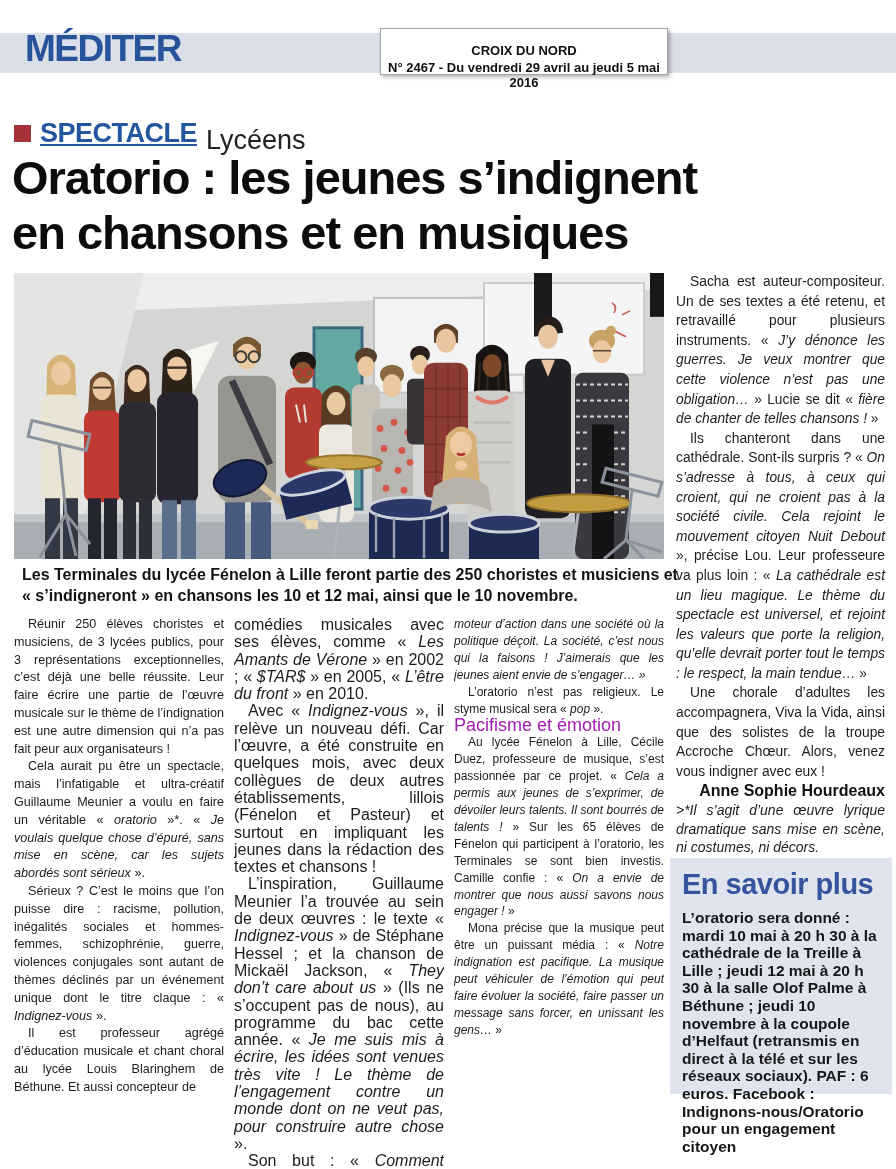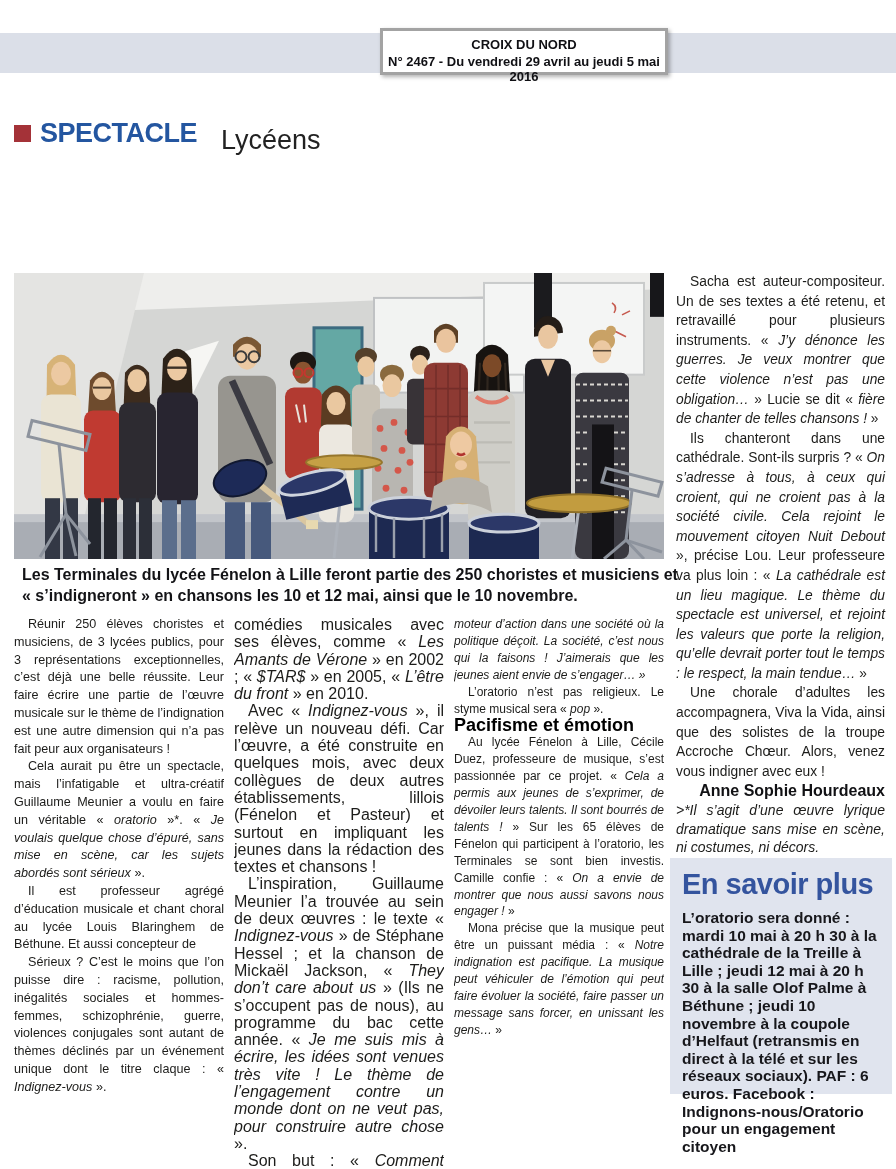--- a/index.html
+++ b/index.html
@@ -3,75 +3,80 @@
 <meta charset="utf-8">
 <style>
   html,body{margin:0;padding:0;background:#ffffff;}
   .page{position:relative;width:896px;height:1169px;background:#fff;overflow:hidden;
         font-family:"Liberation Sans",sans-serif;color:#1d1d1b;}
   
   .masthead-bar{position:absolute;left:0;top:33px;width:896px;height:40px;background:#dbdfe8;}
   .masthead-title{position:absolute;left:25px;top:28px;font-size:37px;font-weight:bold;
         color:#27539a;letter-spacing:-1.5px;}
   .issue-box{position:absolute;left:380px;top:28px;width:288px;height:47px;background:#fff;
-        border:3px solid #a3a3a3;box-shadow:2px 2px 4px rgba(0,0,0,.30);text-align:center;
-        box-sizing:border-box;padding-top:6px;}
+        border:1px solid #a3a3a3;box-shadow:2px 2px 4px rgba(0,0,0,.30);text-align:center;
+        box-sizing:border-box;padding-top:14px;}
   .issue-paper{font-size:13px;font-weight:bold;color:#101014;}
   .issue-number{font-size:13px;font-weight:bold;color:#101014;margin-top:2px;}
   
   .kicker{position:absolute;left:14px;top:118px;height:30px;display:flex;align-items:center;}
   .kicker-square{display:inline-block;width:17px;height:17px;background:#a43238;margin-right:9px;}
-  .kicker-category{font-size:27px;font-weight:bold;color:#2456a0;margin-right:24px;letter-spacing:-0.5px;}
+  .kicker-category{font-size:27px;font-weight:bold;color:#2456a0;margin-right:9px;letter-spacing:-0.5px;text-decoration:underline;}
   .kicker-sub{font-size:27px;font-weight:400;color:#222;margin-top:14px;}
   
   .headline{position:absolute;left:12px;top:150px;width:860px;font-size:47px;line-height:55px;
         font-weight:bold;color:#0c0c0e;letter-spacing:-1px;}
   
   .photo{position:absolute;left:14px;top:273px;width:650px;height:286px;overflow:hidden;background:#cfd0ce;}
   .caption{position:absolute;left:14px;top:564px;width:656px;font-weight:bold;font-size:16px;
         line-height:21px;color:#131316;margin-left:8px;}
   
   .col{position:absolute;top:616px;width:210px;height:553px;overflow:hidden;text-align:justify;
         hyphens:auto;color:#1c1c1a;}
   .col p{margin:0;text-indent:14px;}
   .col p.cont{text-indent:0;}
   .col-1{left:14px;font-size:12.6px;line-height:17.8px;}
   .col-2{left:234px;font-size:16px;line-height:17.3px;}
   .col-3{left:454px;font-size:12.0px;line-height:16.9px;}
-  .subhead{font-weight:bold;font-size:18px;margin:11px 0 6px;text-indent:0 !important;text-align:left;color:#000000;}
+  .subhead{font-weight:normal;font-size:18px;margin:11px 0 6px;text-indent:0 !important;text-align:left;color:#a21caf;}
   
   .right-col{position:absolute;left:676px;top:272px;width:209px;text-align:justify;hyphens:auto;
         font-size:13.8px;line-height:19.6px;color:#1c1c1a;}
   .right-col p{margin:0;text-indent:14px;}
   .author{font-weight:bold;text-align:right;font-size:16px;margin-top:3px;text-indent:0 !important;color:#111114;}
   .footnote{font-style:italic;font-size:14px;line-height:18.6px;margin-top:16px;text-indent:0 !important;}
   
   .more-box{position:absolute;left:670px;top:858px;width:222px;height:236px;background:#e0e4ee;
         box-sizing:border-box;padding:8px 12px;}
   .more-title{color:#34549e;font-size:29px;font-weight:bold;letter-spacing:-0.5px;margin:2px 0 8px;}
   .more-body{font-weight:bold;font-size:15.5px;line-height:17.6px;color:#17171b;}
   i{font-style:italic;}
 </style>
 </head>
 <body>
 
 <div class="page">
 
   <div class="masthead-bar"></div>
+  <div class="masthead-title">MÉDITER</div>
   <div class="issue-box">
     <div class="issue-paper">CROIX DU NORD</div>
     <div class="issue-number">N° 2467 - Du vendredi 29 avril au jeudi 5 mai 2016</div>
   </div>
 
   <div class="kicker">
     <span class="kicker-square"></span>
     <span class="kicker-category">SPECTACLE</span>
     <span class="kicker-sub">Lycéens</span>
   </div>
 
+  <div class="headline">
+    <div>Oratorio : les jeunes s’indignent</div>
+    <div>en chansons et en musiques</div>
+  </div>
 
   <div class="photo">
     <svg width="650" height="286" viewBox="0 0 650 287" preserveAspectRatio="none">
       <g>
         <rect x="0" y="0" width="650" height="287" fill="#d5d6d4"></rect>
         <polygon points="0,0 650,0 650,16 0,42" fill="#eeeeec"></polygon>
         <polygon points="0,0 130,0 60,287 0,287" fill="#e4e4e2"></polygon>
         <polygon points="150,85 205,68 172,135" fill="#f6f6f3"></polygon>
         <rect x="300" y="55" width="48" height="182" fill="#64a8a4" stroke="#3c6b80" stroke-width="3"></rect>
         <rect x="308" y="150" width="32" height="70" fill="#569a96"></rect>
@@ -254,22 +259,22 @@
           <line x1="612" y1="268" x2="648" y2="280"></line>
       </g>
     </svg>
   </div>
 
   <div class="caption">Les Terminales du lycée Fénelon à Lille feront partie des 250 choristes et musiciens et « s’indigneront » en chansons les 10 et 12 mai, ainsi que le 10 novembre.</div>
 
   <div class="col col-1">
     <p>Réunir 250 élèves choristes et musiciens, de 3 lycées publics, pour 3 représentations exceptionnelles, c’est déjà une belle réussite. Leur faire écrire une partie de l’œuvre musicale sur le thème de l’indignation est une autre dimension qui n’a pas fait peur aux organisateurs !</p>
     <p>Cela aurait pu être un spectacle, mais l’infatigable et ultra-créatif Guillaume Meunier a voulu en faire un véritable « <i>oratorio</i> »*. « <i>Je voulais quelque chose d’épuré, sans mise en scène, car les sujets abordés sont sérieux</i> ».</p>
+    <p>Sérieux ? C’est le moins que l’on puisse dire : racisme, pollution, inégalités sociales et hommes-femmes, schizophrénie, guerre, violences conjugales sont autant de thèmes déclinés par un événement unique dont le titre claque : « <i>Indignez-vous</i> ».</p>
     <p>Il est professeur agrégé d’éducation musicale et chant choral au lycée Louis Blaringhem de Béthune. Et aussi concepteur de</p>
-    <p>Sérieux ? C’est le moins que l’on puisse dire : racisme, pollution, inégalités sociales et hommes-femmes, schizophrénie, guerre, violences conjugales sont autant de thèmes déclinés par un événement unique dont le titre claque : « <i>Indignez-vous</i> ».</p>
   </div>
 
   <div class="col col-2">
     <p class="cont">comédies musicales avec ses élèves, comme « <i>Les Amants de Vérone</i> » en 2002 ; « <i>$TAR$</i> » en 2005, « <i>L’être du front</i> » en 2010.</p>
     <p>Avec « <i>Indignez-vous</i> », il relève un nouveau défi. Car l’œuvre, a été construite en quelques mois, avec deux collègues de deux autres établissements, lillois (Fénelon et Pasteur) et surtout en impliquant les jeunes dans la rédaction des textes et chansons !</p>
     <p>L’inspiration, Guillaume Meunier l’a trouvée au sein de deux œuvres : le texte « <i>Indignez-vous</i> » de Stéphane Hessel ; et la chanson de Mickaël Jackson, « <i>They don’t care about us</i> » (Ils ne s’occupent pas de nous), au programme du bac cette année. « <i>Je me suis mis à écrire, les idées sont venues très vite ! Le thème de l’engagement contre un monde dont on ne veut pas, pour construire autre chose</i> ».</p>
     <p>Son but : « <i>Comment éveiller les consciences contre l’indifférence ? L’indignation est un</i></p>
   </div>
 
   <div class="col col-3">

